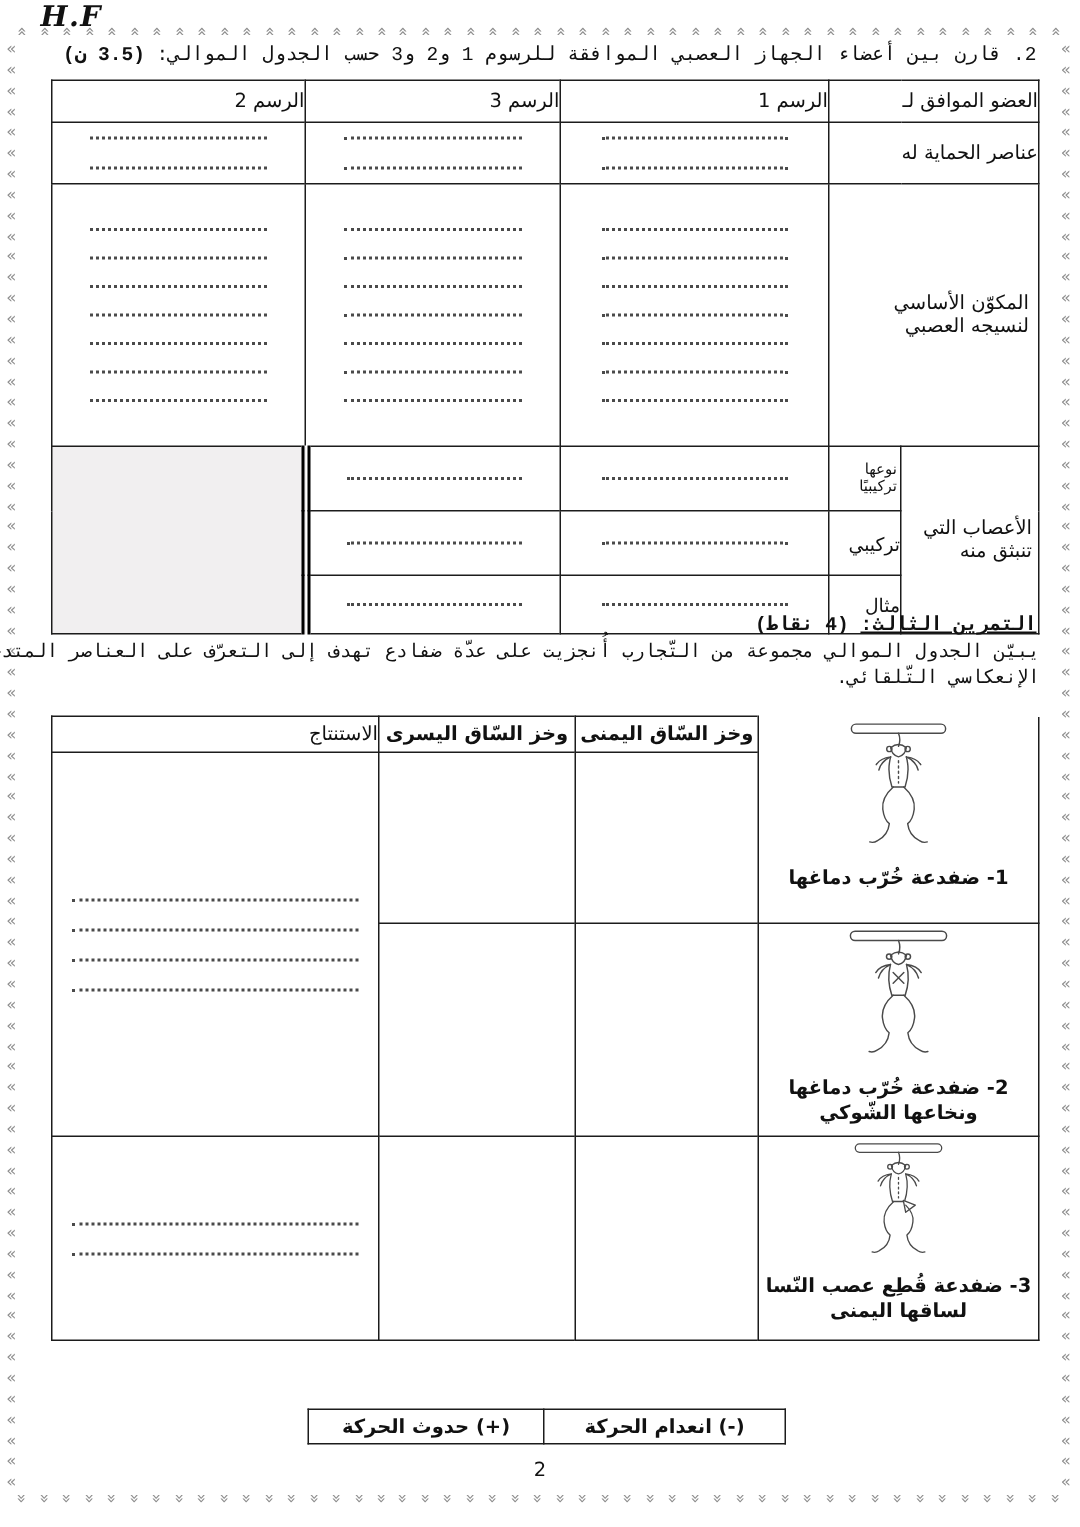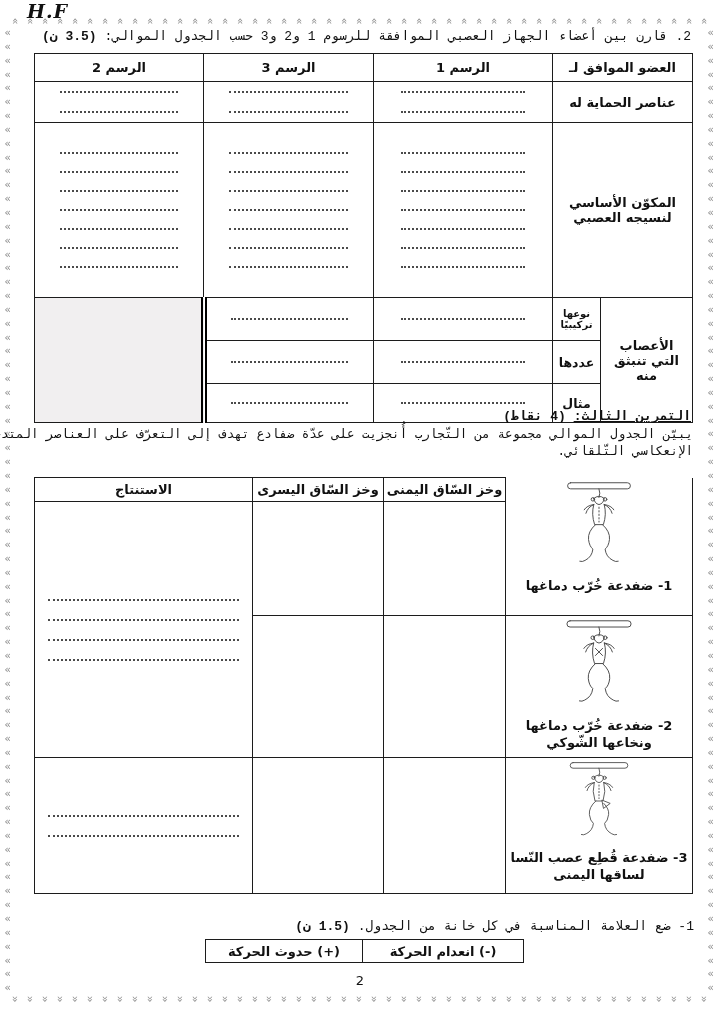--- a/index.html
+++ b/index.html
@@ -22,21 +22,21 @@
   .line{position:absolute;white-space:nowrap;font-size:13px;line-height:17px;font-family:Liberation Mono, monospace;}
   .q2{right:29px;top:28px;}
   .ex3h{right:29px;top:408px;font-weight:bold;}
   .ex3h .t{text-decoration:underline;}
   .intro1{right:27px;top:427px;font-size:12.5px;}
   .intro2{right:27px;top:444px;font-size:12.5px;}
   .task1{right:26px;top:918px;}
 
   table{border-collapse:collapse;table-layout:fixed;}
   td{border:1px solid #1c1c1c;padding:0;font-size:13px;vertical-align:middle;font-weight:bold;}
-  .hdr{font-weight:bold;text-align:center;}
+  .hdr{font-weight:normal;}
   .ctr{text-align:center;}
 
   .t1{position:absolute;left:34px;top:53px;width:658px;}
   .t2{position:absolute;left:34px;top:477px;width:658px;}
   .t3{position:absolute;left:205px;top:939px;width:318px;}
   .t3 td{font-weight:bold;text-align:center;height:22px;font-size:13px;}
 
   .dots{display:flex;flex-direction:column;justify-content:center;gap:18px;height:100%;}
   .dots.tight{gap:17px;}
   .dotline{width:70%;margin:0 auto;height:0;border-bottom:2px dotted #4a4a4a;}
@@ -389,21 +389,21 @@
             </div>
           </td>
       <td>
             <div class="dots">
               <div class="dotline"></div>
             </div>
           </td>
       <td rowspan="3" class="shade"></td>
     </tr>
     <tr style="height:43px">
-      <td class="hdr" style="font-size:12.5px">عددها</td>
+      <td class="hdr" style="font-size:12.5px">تركيبي</td>
       <td>
             <div class="dots">
               <div class="dotline"></div>
             </div>
           </td>
       <td>
             <div class="dots">
               <div class="dotline"></div>
             </div>
           </td>
@@ -529,23 +529,20 @@
       <td class="wide">
             <div class="dots">
               <div class="dotline"></div>
               <div class="dotline"></div>
             </div>
           </td>
     </tr>
   </tbody>
     </table>
 
-  <div class="line rtl task1">
-    <span>1- ضع العلامة المناسبة في كل خانة من الجدول. </span><b>(1.5 ن)</b>
-  </div>
 
   <table class="t3 rtl">
     <colgroup>
         <col style="width:161px">
         <col style="width:157px">
       </colgroup>
     <tbody>
         <tr>
       <td>(-) انعدام الحركة</td>
       <td>(+) حدوث الحركة</td>

